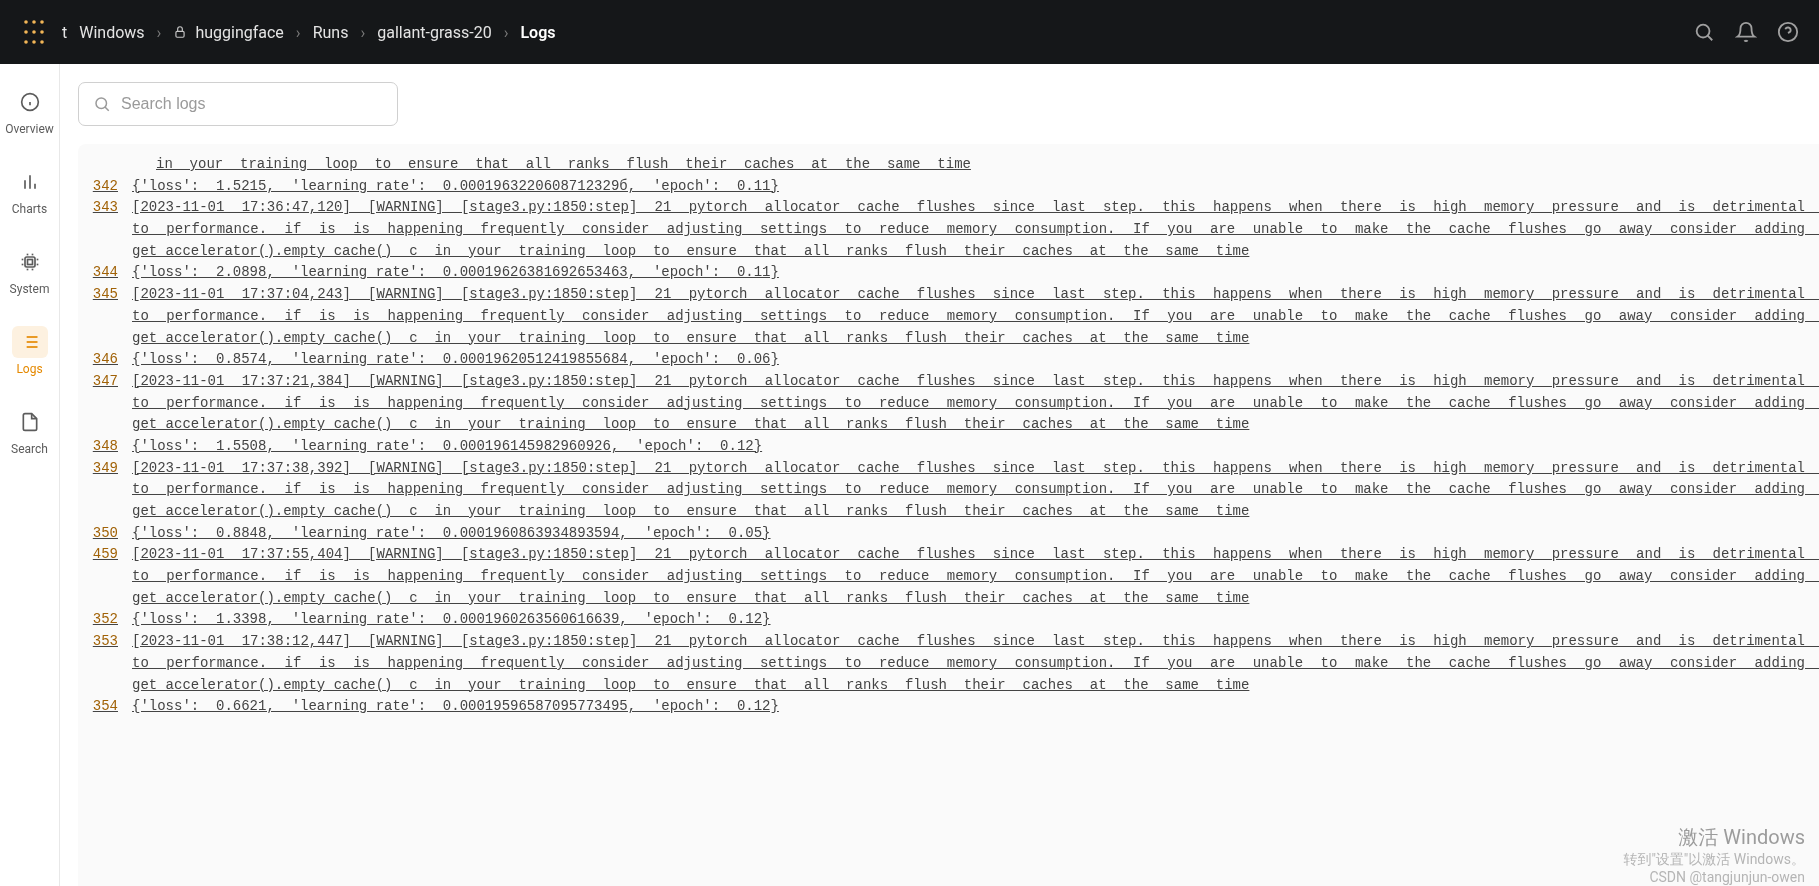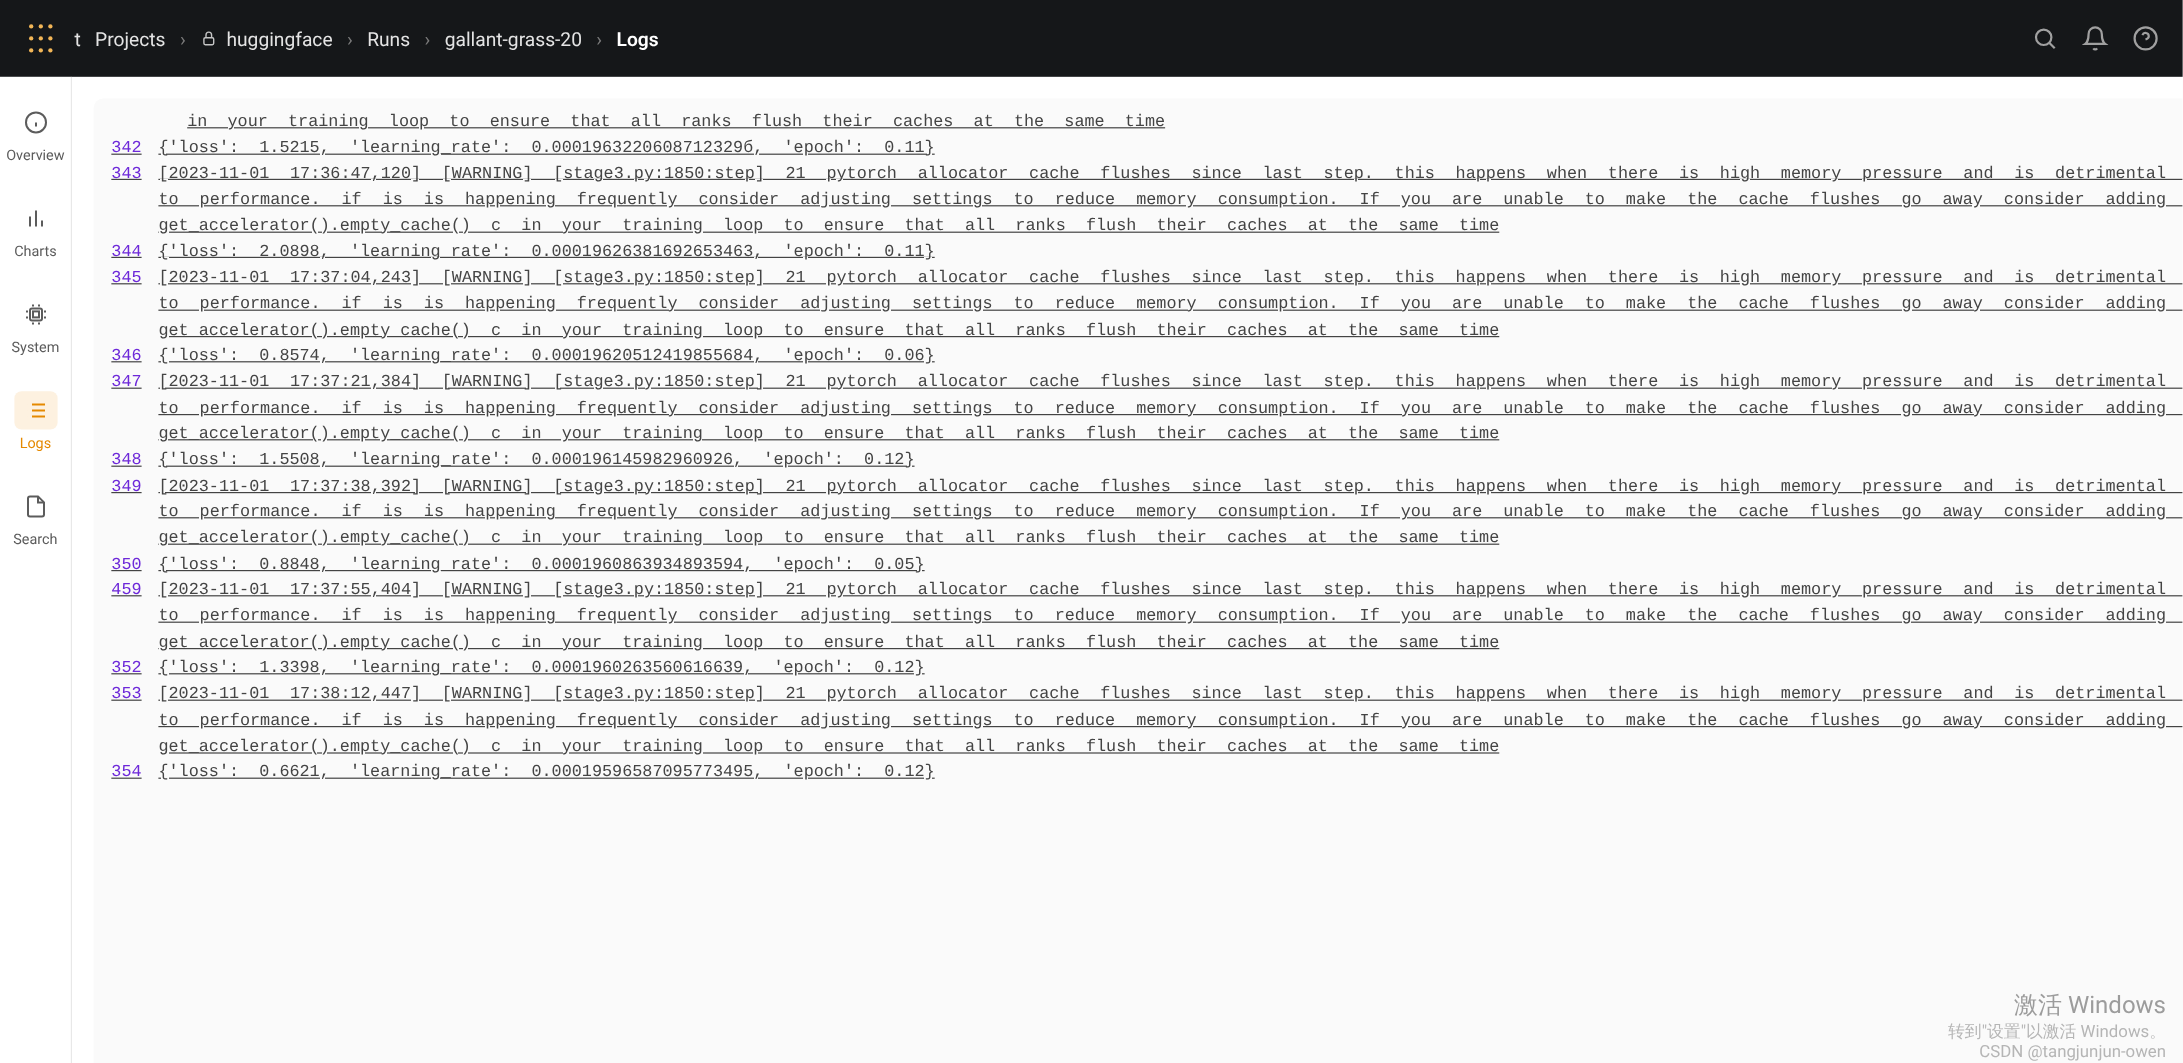--- a/index.html
+++ b/index.html
@@ -20,21 +20,21 @@
 .side-item.active { color: #e58900; }
 .side-item.active .side-icon-wrap { background: #fdf1e0; }
 .side-icon-wrap { width: 36px; height: 32px; border-radius: 6px; display: flex; align-items: center; justify-content: center; }
 .side-icon { width: 20px; height: 20px; }
 .main { flex: 1; display: flex; flex-direction: column; overflow: hidden; padding: 18px 0 0 18px; }
 .search-wrap { width: 320px; height: 44px; border: 1px solid #d0d0d0; border-radius: 7px; display: flex; align-items: center; padding: 0 14px; gap: 10px; color: #888; margin-bottom: 18px; }
 .search-wrap input { border: none; outline: none; font-size: 16px; flex: 1; color: #333; background: transparent; }
 .search-wrap input::placeholder { color: #9a9a9a; }
 .log-area { flex: 1; background: #fafafa; border-radius: 8px 0 0 0; padding: 10px 14px; overflow: auto; font-family: "SFMono-Regular", Consolas, "Liberation Mono", Menlo, monospace; font-size: 14px; line-height: 1.55; color: #444; text-decoration: underline; }
 .log-line { display: flex; align-items: flex-start; }
-.ln { width: 40px; color: #6d28d9; text-align: right; padding-right: 14px; flex-shrink: 0; user-select: none; }
+.ln { width: 40px; color: #a16207; text-align: right; padding-right: 14px; flex-shrink: 0; user-select: none; }
 .lt { flex: 1; white-space: pre-wrap; word-break: break-all; text-align: justify; }
 .partial-top { color: #444; margin-left: 0; padding-left: 24px; }
 .watermark { position: fixed; right: 14px; bottom: 1px; text-align: right; color: #b5b5b5; font-size: 14px; pointer-events: none; }
 .watermark .big { font-size: 20px; color: #9c9c9c; }
 .lock-icon { width: 14px; height: 14px; }
 </style>
 </head>
 <body>
 
 <div class="app">
@@ -49,21 +49,21 @@
             <circle cx="14" cy="14" r="1.8"></circle>
             <circle cx="22" cy="14" r="1.8"></circle>
             <circle cx="6" cy="24" r="1.8"></circle>
             <circle cx="14" cy="24" r="1.8"></circle>
             <circle cx="22" cy="24" r="1.8"></circle>
           </g>
         </svg>
     </div>
     <div class="breadcrumb">
       <span class="crumb">t</span>
-      <span class="crumb">Projects</span>
+      <span class="crumb">Windows</span>
       <span class="chev">›</span>
       <span class="crumb">
         <svg class="lock-icon" viewBox="0 0 24 24" fill="none" stroke="#c5c5c5" stroke-width="2">
             <rect x="5" y="11" width="14" height="10" rx="2"></rect>
             <path d="M8 11V7a4 4 0 118 0v4"></path>
           </svg>
         <span>huggingface</span>
       </span>
       <span class="chev">›</span>
       <span class="crumb">Runs</span>
@@ -146,20 +146,27 @@
             <svg class="side-icon" viewBox="0 0 24 24" fill="none" stroke="currentColor" stroke-width="2">
               <path d="M14 2H6a2 2 0 00-2 2v16a2 2 0 002 2h12a2 2 0 002-2V8z"></path>
               <polyline points="14 2 14 8 20 8"></polyline>
             </svg>
           </div>
         <span>Search</span>
       </div>
     </div>
 
     <div class="main">
+      <div class="search-wrap">
+        <svg width="18" height="18" viewBox="0 0 24 24" fill="none" stroke="#9a9a9a" stroke-width="2">
+            <circle cx="11" cy="11" r="7"></circle>
+            <line x1="21" y1="21" x2="16" y2="16"></line>
+          </svg>
+        <input type="text" placeholder="Search logs" style="">
+      </div>
       <div class="log-area">
         <div class="log-line">
           <span class="ln"></span>
           <span class="lt partial-top">in  your  training  loop  to  ensure  that  all  ranks  flush  their  caches  at  the  same  time</span>
         </div>
         <div id="log-lines">
             <div class="log-line">
               <span class="ln">342</span>
               <span class="lt">{'loss':  1.5215,  'learning_rate':  0.0001963220608712329б,  'epoch':  0.11}</span>
             </div>

